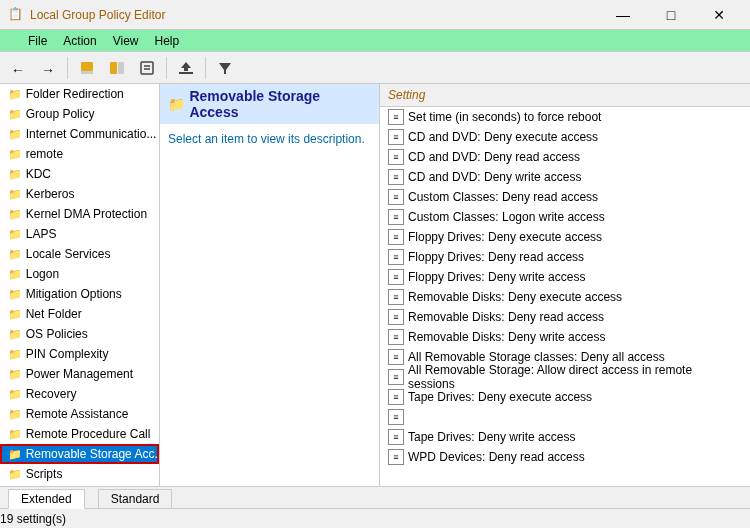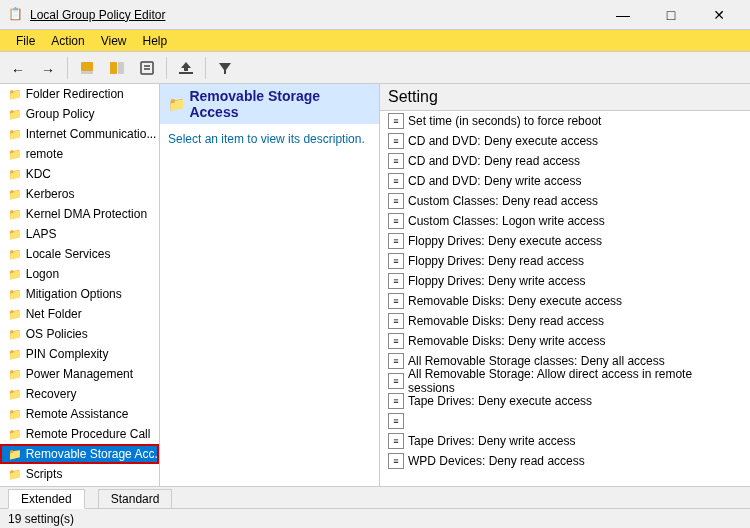--- a/index.html
+++ b/index.html
@@ -8,38 +8,38 @@
     
     .title-bar {
       background: #f0f0f0;
       height: 30px;
       display: flex;
       align-items: center;
       padding: 0 8px;
       border-bottom: 1px solid #ccc;
     }
     .title-bar-icon { width: 16px; height: 16px; margin-right: 6px; }
-    .title-bar-text { font-size: 12px; color: #000000; flex: 1; text-decoration: underline; }
+    .title-bar-text { font-size: 12px; color: #a16207; flex: 1; }
     .title-bar-buttons { display: flex; gap: 2px; }
     .title-bar-btn {
       width: 46px; height: 30px;
       background: transparent;
       border: none;
       font-size: 14px;
       cursor: pointer;
       display: flex; align-items: center; justify-content: center;
     }
 
     
     .menu-bar {
       height: 22px;
-      background: #fde047;
-      display: flex;
-      align-items: center;
-      padding: 0 8px;
+      background: #86efac;
+      display: flex;
+      align-items: center;
+      padding: 0 20px;
       border-bottom: 1px solid #ccc;
     }
     .menu-item {
       padding: 2px 8px;
       cursor: pointer;
       font-size: 12px;
     }
 
     
     .toolbar {
@@ -126,21 +126,21 @@
       overflow-x: hidden;
     }
     .right-header {
       display: flex;
       padding: 4px 8px;
       border-bottom: 1px solid #ccc;
       background: #f0f0f0;
       position: sticky;
       top: 0;
     }
-    .right-header-setting { flex: 1; font-size: 16px; color: #000000; }
+    .right-header-setting { flex: 1; font-size: 12px; color: #a16207; font-style: italic; }
     .setting-row {
       display: flex;
       align-items: center;
       padding: 1px 8px;
       cursor: pointer;
       height: 20px;
       font-size: 12px;
     }
     .setting-icon {
       width: 16px; height: 16px;
@@ -156,21 +156,21 @@
     .sidebar::-webkit-scrollbar-track, .right-panel::-webkit-scrollbar-track { background: #f0f0f0; }
     .sidebar::-webkit-scrollbar-thumb, .right-panel::-webkit-scrollbar-thumb { background: #c0c0c0; border: 1px solid #999; }
 
     
     .status-bar {
       height: 20px;
       background: #f0f0f0;
       border-top: 1px solid #ccc;
       display: flex;
       align-items: center;
-      padding: 0 8px;
+      padding: 0 0;
       font-size: 12px;
     }
 
     
     .bottom-tabs {
       height: 22px;
       background: #f0f0f0;
       border-top: 1px solid #ccc;
       display: flex;
       align-items: flex-end;

